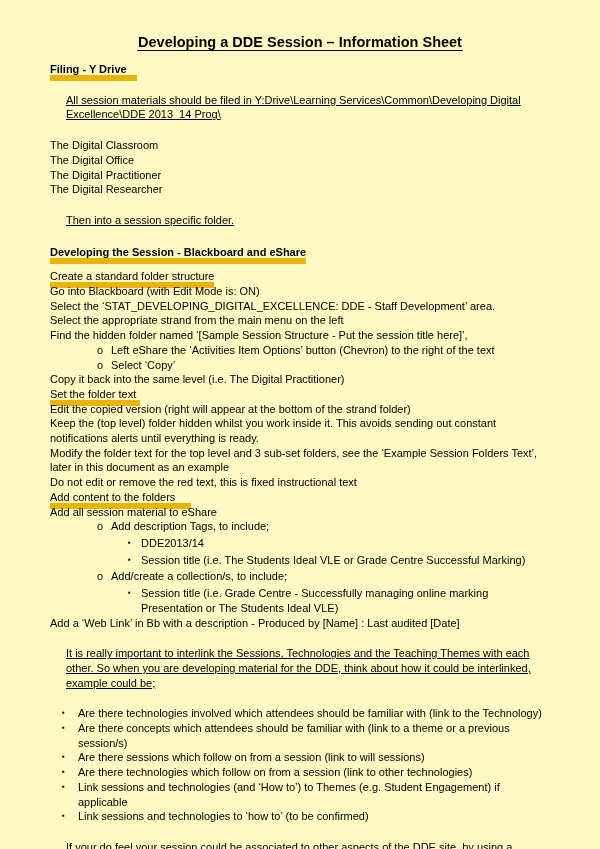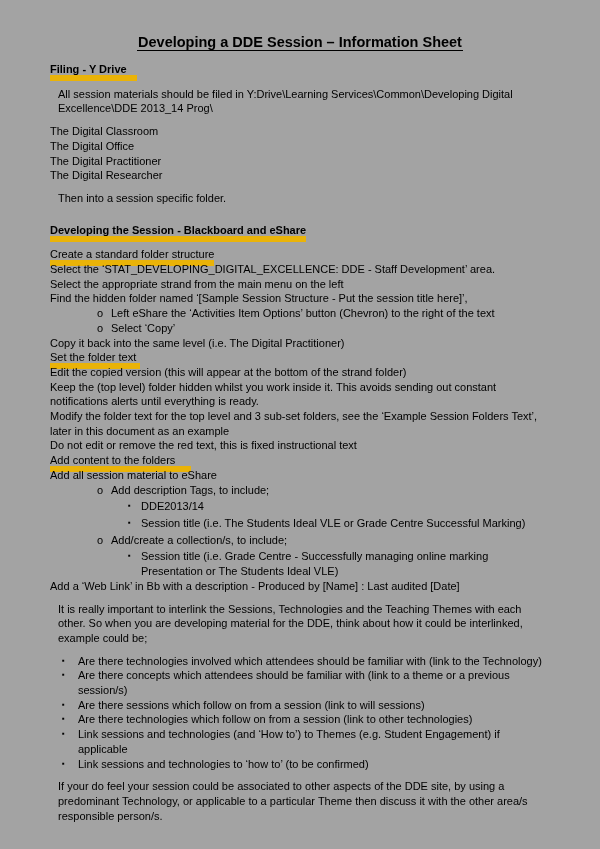--- a/index.html
+++ b/index.html
@@ -1,32 +1,32 @@
 <!DOCTYPE html>
 <html><head>
 <meta charset="utf-8">
 <style>
   * { margin:0; padding:0; box-sizing:border-box; }
   html,body { background:#e8e8e8; }
   body { font-family:"Liberation Sans", sans-serif; }
   .page {
-    width:600px; height:849px; margin:0 auto; background:#a3a3a3;
+    width:600px; height:849px; margin:0 auto; background:#fef9c3;
     padding:33px 50px 0 50px; color:#000;
     font-size:11px; line-height:14.7px;
     overflow:hidden;
   }
   .title { font-size:14.5px; line-height:19px; font-weight:700; text-align:center; margin-bottom:10px; }
   .title .tu { border-bottom:1.5px solid #000; padding:0 1px; }
   .h2 { font-weight:700; margin-bottom:10px; }
   .h3 { font-weight:400; }
   .u  { border-bottom:6px solid #eab308; }
   .tail-sm { padding-right:4px; }
   .tail-md { padding-right:10px; }
   .tail-lg { padding-right:16px; }
-  .body { margin:8px; }
+  .body { margin:16px;text-decoration:underline; }
   .ind1 { }
   .li-o { display:flex; margin-left:47px; }
   .li-o .mk { flex:none; width:14px; }
   .li-sqd { display:flex; margin:2px 0 0 78px; }
   .li-sqd .mk { flex:none; width:13px; font-size:8px; }
   .li-sq { display:flex; margin-left:12px; }
   .li-sq .mk { flex:none; width:16px; font-size:8px; }
   .txt { flex:1; }
   .mt-sec { margin-top:17px; }
   .mt-sub { }
@@ -52,37 +52,38 @@
   <div class="ind1">The Digital Researcher</div>
   <p class="body">Then into a session specific folder.</p>
 
   <div class="h2 mt-sec">
     <span class="u">Developing the Session - Blackboard and eShare</span>
   </div>
 
   <div class="h3">
     <span class="u">Create a standard folder structure</span>
   </div>
+  <div class="ind1">Go into Blackboard (with Edit Mode is: ON)</div>
   <div class="ind1">Select the ‘STAT_DEVELOPING_DIGITAL_EXCELLENCE: DDE - Staff Development’ area.</div>
   <div class="ind1">Select the appropriate strand from the main menu on the left</div>
   <div class="ind1">Find the hidden folder named ‘[Sample Session Structure - Put the session title here]’,</div>
   <div class="li-o">
     <span class="mk">o</span>
     <span class="txt">Left eShare the ‘Activities Item Options’ button (Chevron) to the right of the text</span>
   </div>
   <div class="li-o">
     <span class="mk">o</span>
     <span class="txt">Select ‘Copy’</span>
   </div>
   <div class="ind1">Copy it back into the same level (i.e. The Digital Practitioner)</div>
 
   <div class="h3 mt-sub">
     <span class="u tail-sm">Set the folder text</span>
   </div>
-  <div class="ind1">Edit the copied version (this will appear at the bottom of the strand folder)</div>
+  <div class="ind1">Edit the copied version (right will appear at the bottom of the strand folder)</div>
   <div class="ind1">Keep the (top level) folder hidden whilst you work inside it. This avoids sending out constant notifications alerts until everything is ready.</div>
   <div class="ind1">Modify the folder text for the top level and 3 sub-set folders, see the ‘Example Session Folders Text’, later in this document as an example</div>
   <div class="ind1">Do not edit or remove the red text, this is fixed instructional text</div>
 
   <div class="h3 mt-sub">
     <span class="u tail-lg">Add content to the folders</span>
   </div>
   <div class="ind1">Add all session material to eShare</div>
   <div class="li-o">
     <span class="mk">o</span>

